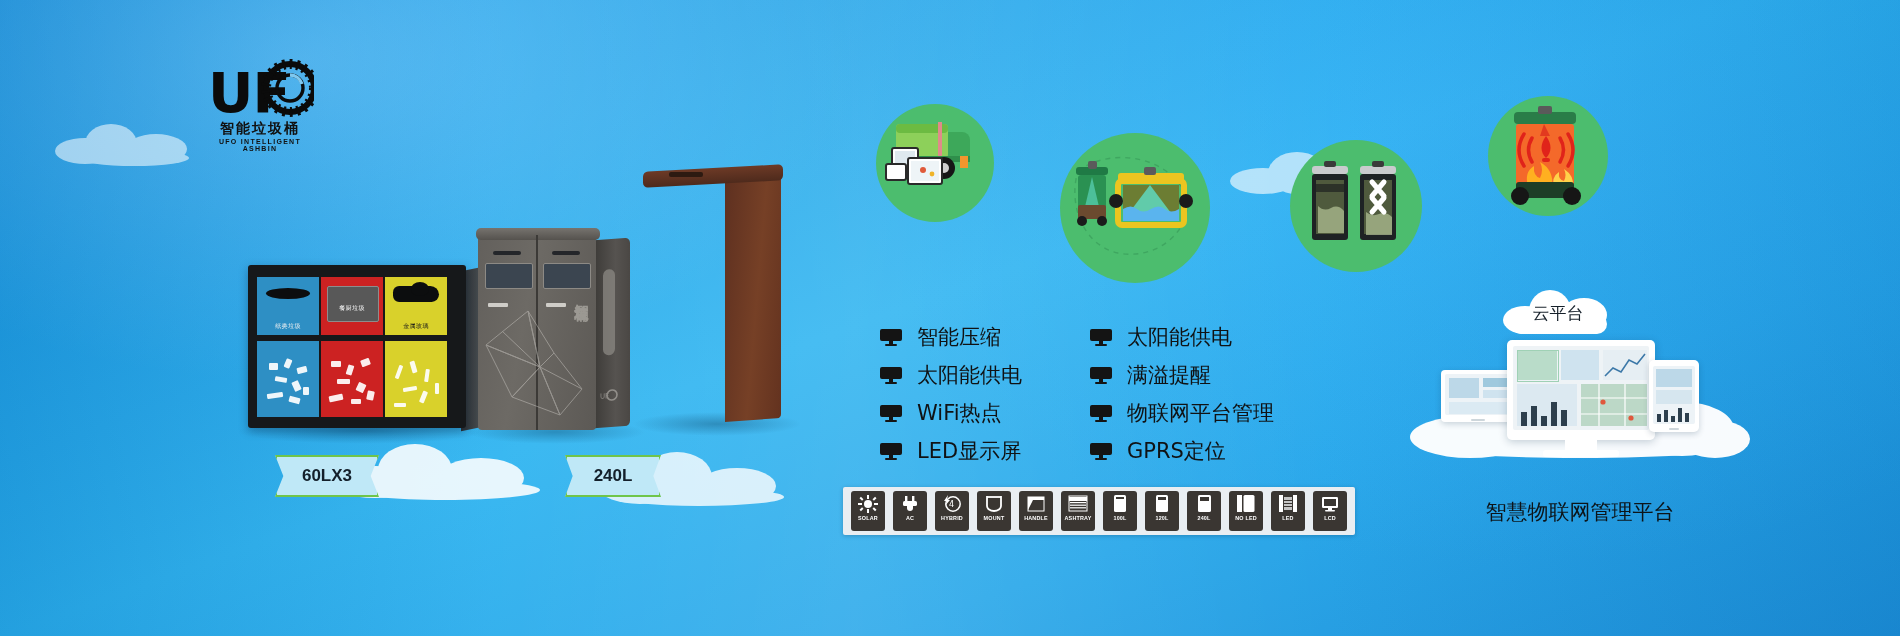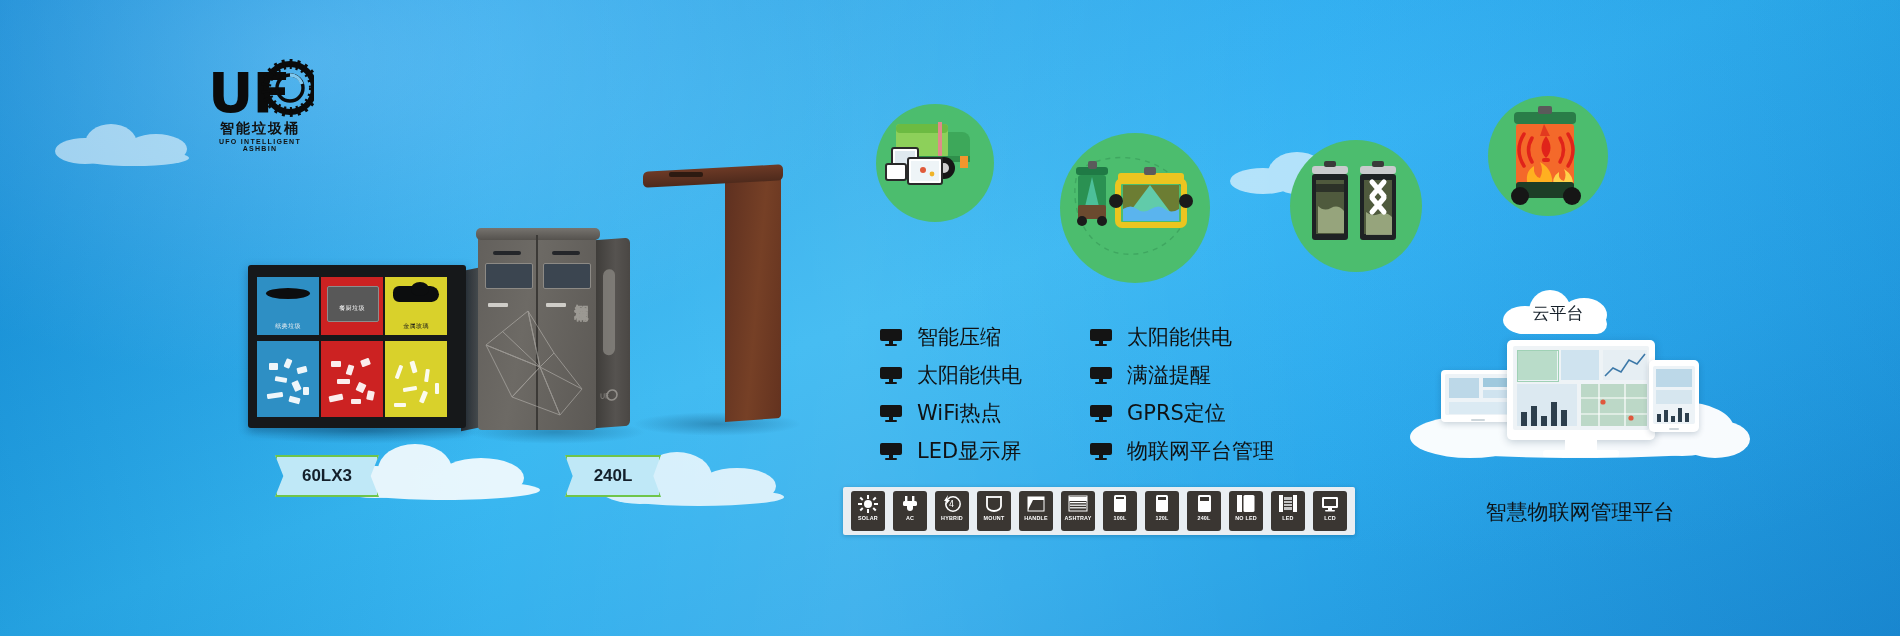--- a/index.html
+++ b/index.html
@@ -426,29 +426,29 @@
             <i class="m3"></i>
           </span>
         <span class="ftxt">满溢提醒</span>
       </div>
       <div class="frow">
         <span class="monitor">
             <i class="m1"></i>
             <i class="m2"></i>
             <i class="m3"></i>
           </span>
+        <span class="ftxt">物联网平台管理</span>
+      </div>
+      <div class="frow">
+        <span class="monitor">
+            <i class="m1"></i>
+            <i class="m2"></i>
+            <i class="m3"></i>
+          </span>
         <span class="ftxt">GPRS定位</span>
-      </div>
-      <div class="frow">
-        <span class="monitor">
-            <i class="m1"></i>
-            <i class="m2"></i>
-            <i class="m3"></i>
-          </span>
-        <span class="ftxt">物联网平台管理</span>
       </div>
     </div>
   </div>
 
   <div class="strip">
     <div class="sicon">
       <span class="sglyph">
         <svg width="20" height="18" viewBox="0 0 20 18">
             <g fill="#fff">
               <circle cx="10" cy="9" r="4"></circle>

